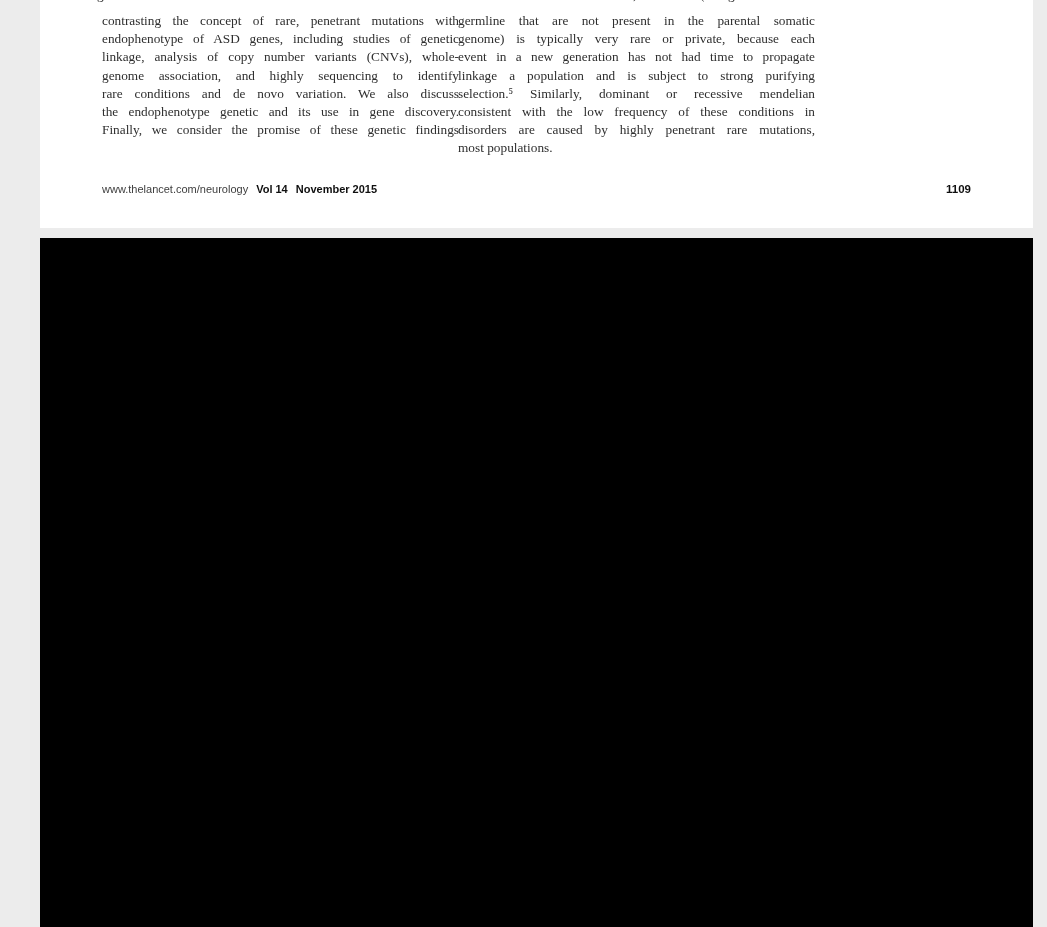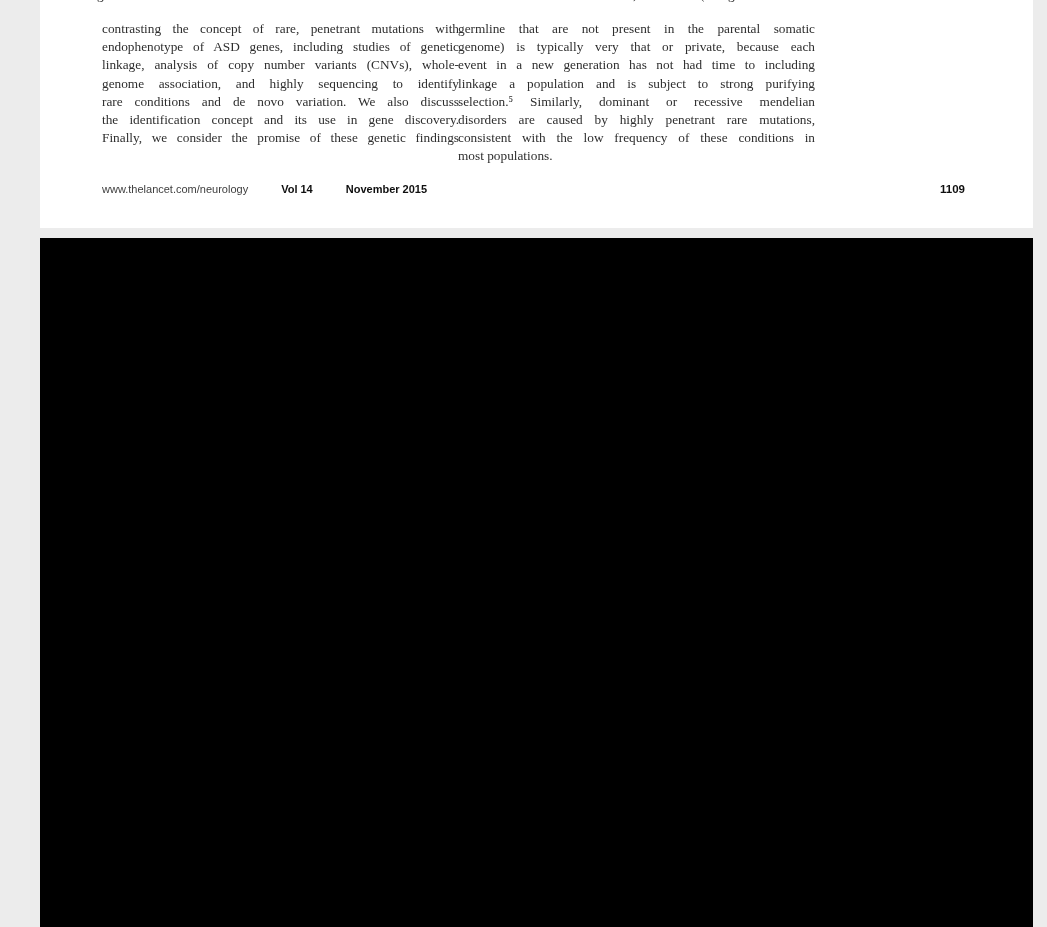--- a/index.html
+++ b/index.html
@@ -43,21 +43,21 @@
     line-height: normal;
   }
   .frag1 { left: 57px; }
   .frag2 { left: 593px; }
   .frag3 { left: 660px; }
   .frag4 { left: 688px; }
 
   .col {
     position: absolute;
     top: 0;
-    padding-top: 20px;
+    padding-top: 12px;
     font-size: 13.3px;
     line-height: 18.2px;
     color: #2e2e2e;
     overflow: hidden;
   }
   .col-left  { left: 62px;  width: 357px; }
   .col-right { left: 418px; width: 357px; }
   .col .line {
     text-align: justify;
     text-align-last: justify;
@@ -72,26 +72,26 @@
     top: 183px;
     display: flex;
     align-items: baseline;
     gap: 8px;
     font-family: "Liberation Sans", sans-serif;
     font-size: 11px;
     white-space: nowrap;
     justify-content: flex-end;
   }
   .footer .f-url  { color: #3d3d3d; font-weight: 400; }
-  .footer .f-bold { color: #0f0f0f; font-weight: 700; margin-left: 25px; }
+  .footer .f-bold { color: #0f0f0f; font-weight: 700; }
 
   .folio {
     position: absolute;
     top: 183px;
-    right: 68px;
+    right: 62px;
     font-family: "Liberation Sans", sans-serif;
     font-size: 11.5px;
     font-weight: 700;
     color: #0f0f0f;
   }
 </style>
 </head>
 <body>
 
 <div class="viewer">
@@ -102,32 +102,32 @@
     <span class="frag frag2">,</span>
     <span class="frag frag3">(</span>
     <span class="frag frag4">g</span>
 
     <div class="col col-left">
       <div class="line">contrasting the concept of rare, penetrant mutations with</div>
         <div class="line">endophenotype of ASD genes, including studies of genetic</div>
         <div class="line">linkage, analysis of copy number variants (CNVs), whole-</div>
         <div class="line">genome association, and highly sequencing to identify</div>
         <div class="line">rare conditions and de novo variation. We also discuss</div>
-        <div class="line">the identification concept and its use in gene discovery.</div>
+        <div class="line">the endophenotype genetic and its use in gene discovery.</div>
         <div class="line">Finally, we consider the promise of these genetic findings</div>
     </div>
 
     <div class="col col-right">
       <div class="line">germline that are not present in the parental somatic</div>
-        <div class="line">genome) is typically very that or private, because each</div>
-        <div class="line">event in a new generation has not had time to including</div>
+        <div class="line">genome) is typically very rare or private, because each</div>
+        <div class="line">event in a new generation has not had time to propagate</div>
         <div class="line">linkage a population and is subject to strong purifying</div>
         <div class="line">selection.⁵ Similarly, dominant or recessive mendelian</div>
+        <div class="line">consistent with the low frequency of these conditions in</div>
         <div class="line">disorders are caused by highly penetrant rare mutations,</div>
-        <div class="line">consistent with the low frequency of these conditions in</div>
         <div class="line">most populations.</div>
     </div>
 
     <div class="footer">
       <span class="f-url">www.thelancet.com/neurology</span>
       <span class="f-bold">Vol 14</span>
       <span class="f-bold">November 2015</span>
     </div>
 
     <span class="folio">1109</span>

